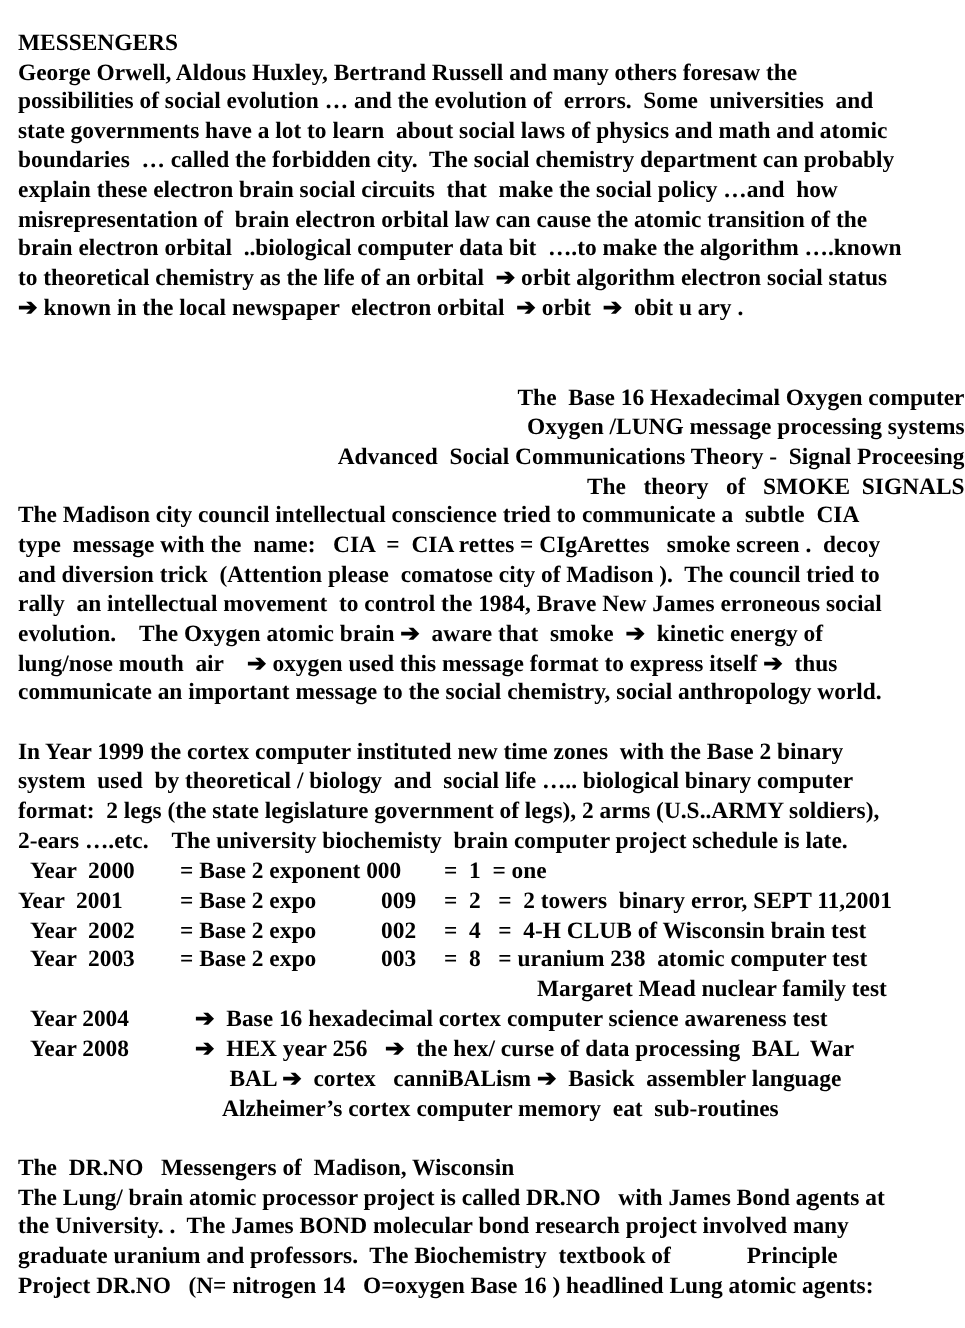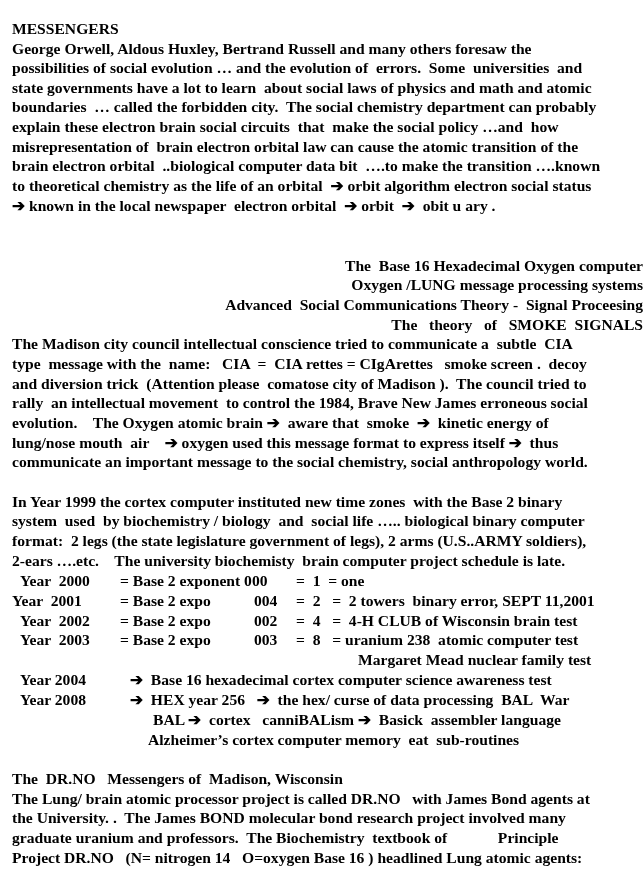--- a/index.html
+++ b/index.html
@@ -13,50 +13,50 @@
 
 <div>
 
   <div class="line" style="top:19px">MESSENGERS</div>
   <div class="line" style="top:39px">George Orwell, Aldous Huxley, Bertrand Russell and many others foresaw the</div>
   <div class="line" style="top:58px">possibilities of social evolution … and the evolution of  errors.  Some  universities  and</div>
   <div class="line" style="top:78px">state governments have a lot to learn  about social laws of physics and math and atomic</div>
   <div class="line" style="top:97px">boundaries  … called the forbidden city.  The social chemistry department can probably</div>
   <div class="line" style="top:117px">explain these electron brain social circuits  that  make the social policy …and  how</div>
   <div class="line" style="top:137px">misrepresentation of  brain electron orbital law can cause the atomic transition of the</div>
-  <div class="line" style="top:156px">brain electron orbital  ..biological computer data bit  ….to make the transition ….known</div>
+  <div class="line" style="top:156px">brain electron orbital  ..biological computer data bit  ….to make the algorithm ….known</div>
   <div class="line" style="top:176px">to theoretical chemistry as the life of an orbital  ➔ orbit algorithm electron social status</div>
   <div class="line" style="top:196px">➔ known in the local newspaper  electron orbital  ➔ orbit  ➔  obit u ary .</div>
 
   <div class="line center" style="top:256px">The  Base 16 Hexadecimal Oxygen computer</div>
   <div class="line center" style="top:275px">Oxygen /LUNG message processing systems</div>
   <div class="line center" style="top:295px">Advanced  Social Communications Theory -  Signal Proceesing</div>
   <div class="line center" style="top:315px">The   theory   of   SMOKE  SIGNALS</div>
 
   <div class="line" style="top:334px">The Madison city council intellectual conscience tried to communicate a  subtle  CIA</div>
   <div class="line" style="top:354px">type  message with the  name:   CIA  =  CIA rettes = CIgArettes   smoke screen .  decoy</div>
   <div class="line" style="top:374px">and diversion trick  (Attention please  comatose city of Madison ).  The council tried to</div>
   <div class="line" style="top:393px">rally  an intellectual movement  to control the 1984, Brave New James erroneous social</div>
   <div class="line" style="top:413px">evolution.    The Oxygen atomic brain ➔  aware that  smoke  ➔  kinetic energy of</div>
   <div class="line" style="top:433px">lung/nose mouth  air    ➔ oxygen used this message format to express itself ➔  thus</div>
   <div class="line" style="top:452px">communicate an important message to the social chemistry, social anthropology world.</div>
 
   <div class="line" style="top:492px">In Year 1999 the cortex computer instituted new time zones  with the Base 2 binary</div>
-  <div class="line" style="top:511px">system  used  by biochemistry / biology  and  social life ….. biological binary computer</div>
+  <div class="line" style="top:511px">system  used  by theoretical / biology  and  social life ….. biological binary computer</div>
   <div class="line" style="top:531px">format:  2 legs (the state legislature government of legs), 2 arms (U.S..ARMY soldiers),</div>
   <div class="line" style="top:551px">2-ears ….etc.    The university biochemisty  brain computer project schedule is late.</div>
 
   <div>
     <div class="line" style="top:571px; left:20px">Year  2000</div>
     <div class="line" style="top:571px; left:120px">= Base 2 exponent 000</div>
     <div class="line" style="top:571px; left:296px">=  1  = one</div>
 
     <div class="line" style="top:591px; left:12px">Year  2001</div>
     <div class="line" style="top:591px; left:120px">= Base 2 expo</div>
-    <div class="line" style="top:591px; left:254px">004</div>
+    <div class="line" style="top:591px; left:254px">009</div>
     <div class="line" style="top:591px; left:296px">=  2   =  2 towers  binary error, SEPT 11,2001</div>
 
     <div class="line" style="top:611px; left:20px">Year  2002</div>
     <div class="line" style="top:611px; left:120px">= Base 2 expo</div>
     <div class="line" style="top:611px; left:254px">002</div>
     <div class="line" style="top:611px; left:296px">=  4   =  4-H CLUB of Wisconsin brain test</div>
 
     <div class="line" style="top:630px; left:20px">Year  2003</div>
     <div class="line" style="top:630px; left:120px">= Base 2 expo</div>
     <div class="line" style="top:630px; left:254px">003</div>

